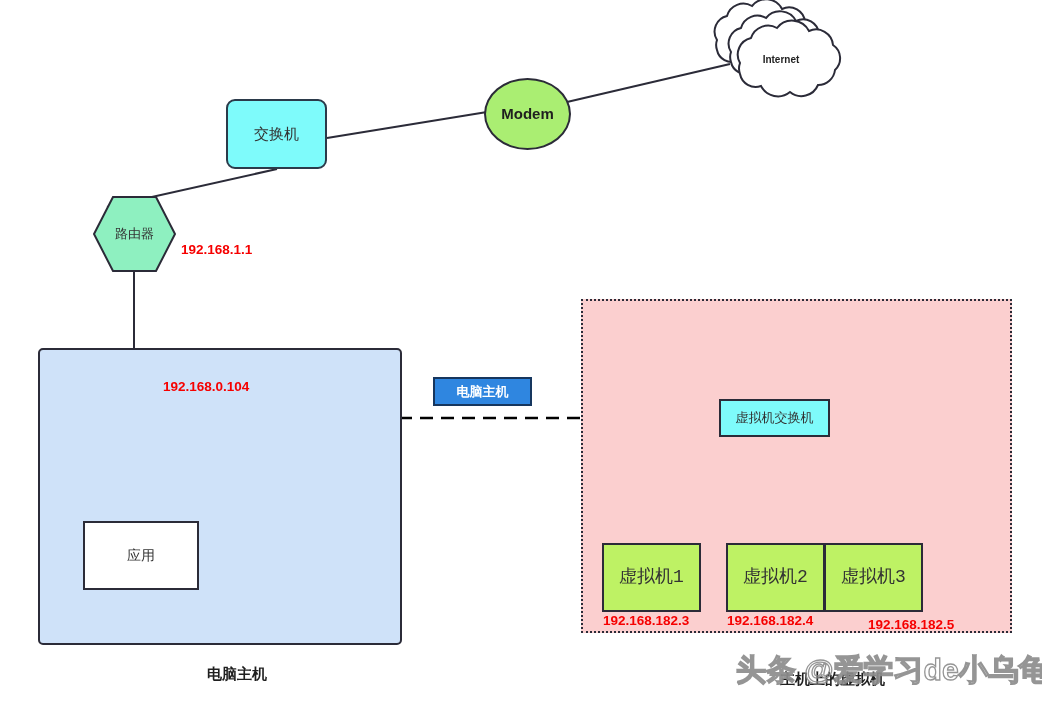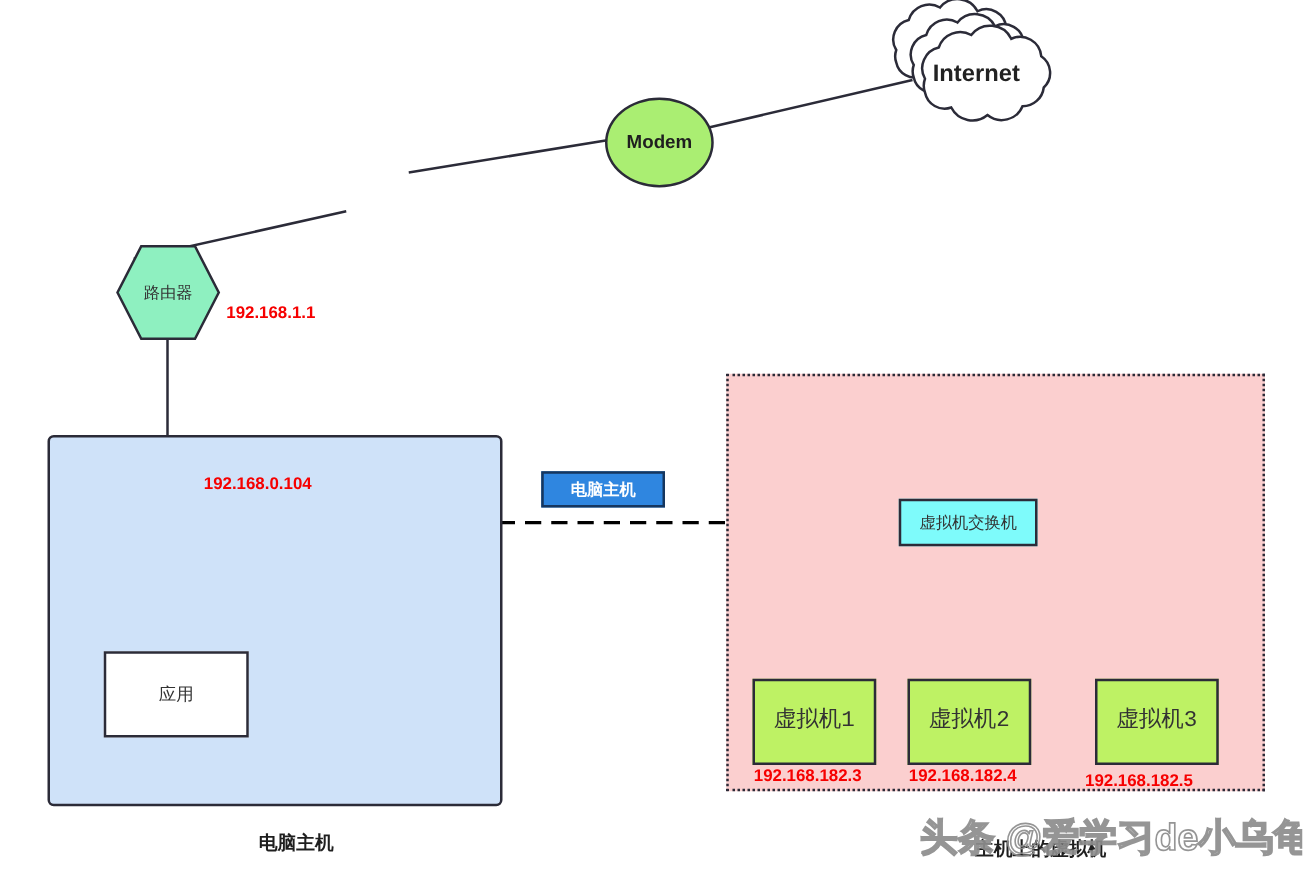--- a/index.html
+++ b/index.html
@@ -77,21 +77,21 @@
   }
   .box-vm {
     top: 543px; width: 99px; height: 69px;
     background: #bef264;
     border: 2px solid #2b2b38;
     font-size: 18px;
     font-family: Liberation Mono, monospace;
   }
   .box-vm1 { left: 602px; }
   .box-vm2 { left: 726px; }
-  .box-vm3 { left: 876px; text-align: right; }
+  .box-vm3 { left: 824px; text-align: right; }
 
   .box-bridge {
     left: 433px; top: 377px; width: 99px; height: 29px;
     background: #2f86e0;
     border: 2px solid #16365e;
     color: #ffffff;
     font-size: 13px;
     font-weight: bold;
   }
 
@@ -113,21 +113,21 @@
     background: #aaee72;
     border: 2px solid #2b2b38;
     font-size: 15px;
     font-weight: bold;
     color: #1f1f1f;
   }
 
   
   .cloud-label {
     left: 738px; top: 50px; width: 86px; height: 20px;
-    font-size: 19px;
+    font-size: 10px;
     font-weight: bold;
     color: #222222;
   }
 
   
   .ip {
     position: absolute;
     color: #f60000;
     font-weight: bold;
     font-size: 13.5px;
@@ -222,20 +222,23 @@
     <line x1="775" y1="437" x2="775" y2="543" stroke="#2b2b38" stroke-width="2.4"></line>
 
     <path d="M775 490 L651 490 L651 543" fill="none" stroke="#2b2b38" stroke-width="2.4"></path>
 
     <path d="M775 508 L911 508 L911 543" fill="none" stroke="#2b2b38" stroke-width="2.4"></path>
   </svg>
 
   <div class="node zone-host"></div>
   <div class="node zone-vm"></div>
 
+  <div class="node box-switch">
+    <span>交换机</span>
+  </div>
 
   <div class="node ellipse-modem">
     <span>Modem</span>
   </div>
 
   <div class="node hex-wrap">
     <svg width="85" height="78" viewBox="0 0 85 78" style="position:absolute;left:0;top:0;" xmlns="http://www.w3.org/2000/svg">
       <polygon points="21,2 64,2 83,39 64,76 21,76 2,39" fill="#8ef0c0" stroke="#2b2b38" stroke-width="2"></polygon>
     </svg>
     <span class="hex-label">路由器</span>

